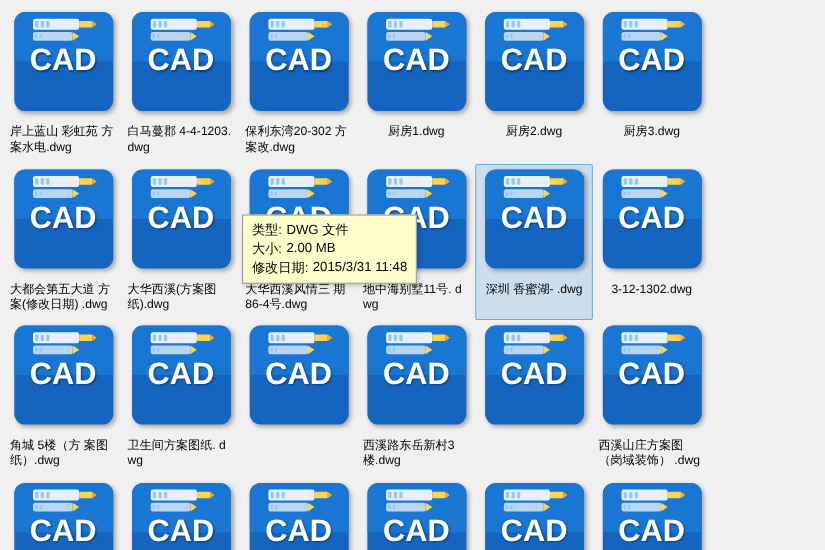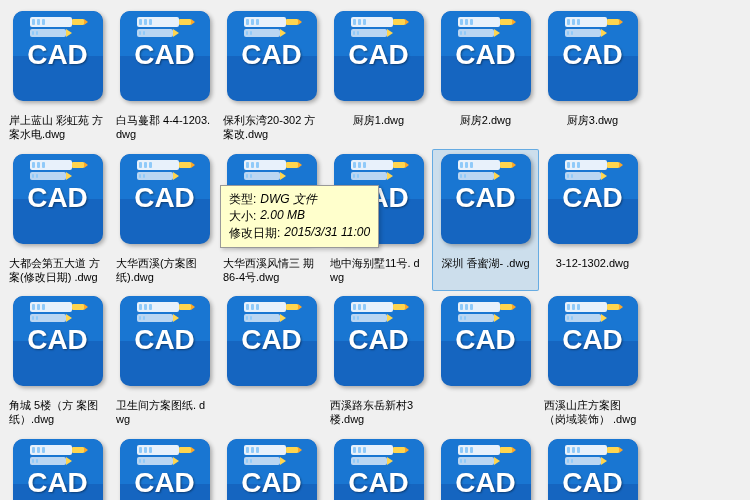--- a/index.html
+++ b/index.html
@@ -92,21 +92,21 @@
       color: #000;
       font-size: 11px;
       line-height: 1.3;
       word-break: break-all;
       max-width: 100px;
     }
 
     .tooltip {
       position: absolute;
       left: 220px;
-      top: 185px;
+      top: 195px;
       background: #ffffcc;
       border: 1px solid #999;
       padding: 5px 8px;
       font-size: 12px;
       color: #000;
       z-index: 100;
       white-space: nowrap;
       box-shadow: 2px 2px 4px rgba(0,0,0,0.2);
     }
 
@@ -114,21 +114,20 @@
       display: flex;
       gap: 4px;
     }
 
     .tooltip-label {
       font-weight: normal;
     }
 
     .tooltip-value {
       font-weight: normal;
-      font-style: italic;
     }
   </style>
 </head>
 <body>
 
 <div class="file-grid">
 <div class="file-item">
       <div class="cad-icon">
         <div class="cad-icon-top">
           <svg class="pencil-svg" viewBox="0 0 60 28" xmlns="http://www.w3.org/2000/svg">
@@ -671,15 +670,15 @@
   <div class="tooltip-row">
     <span class="tooltip-label">类型:</span>
     <span class="tooltip-value">DWG 文件</span>
   </div>
   <div class="tooltip-row">
     <span class="tooltip-label">大小:</span>
     <span class="tooltip-value">2.00 MB</span>
   </div>
   <div class="tooltip-row">
     <span class="tooltip-label">修改日期:</span>
-    <span class="tooltip-value">2015/3/31 11:00</span>
+    <span class="tooltip-value">2015/3/31 11:48</span>
   </div>
 </div>
 
 </body></html>

